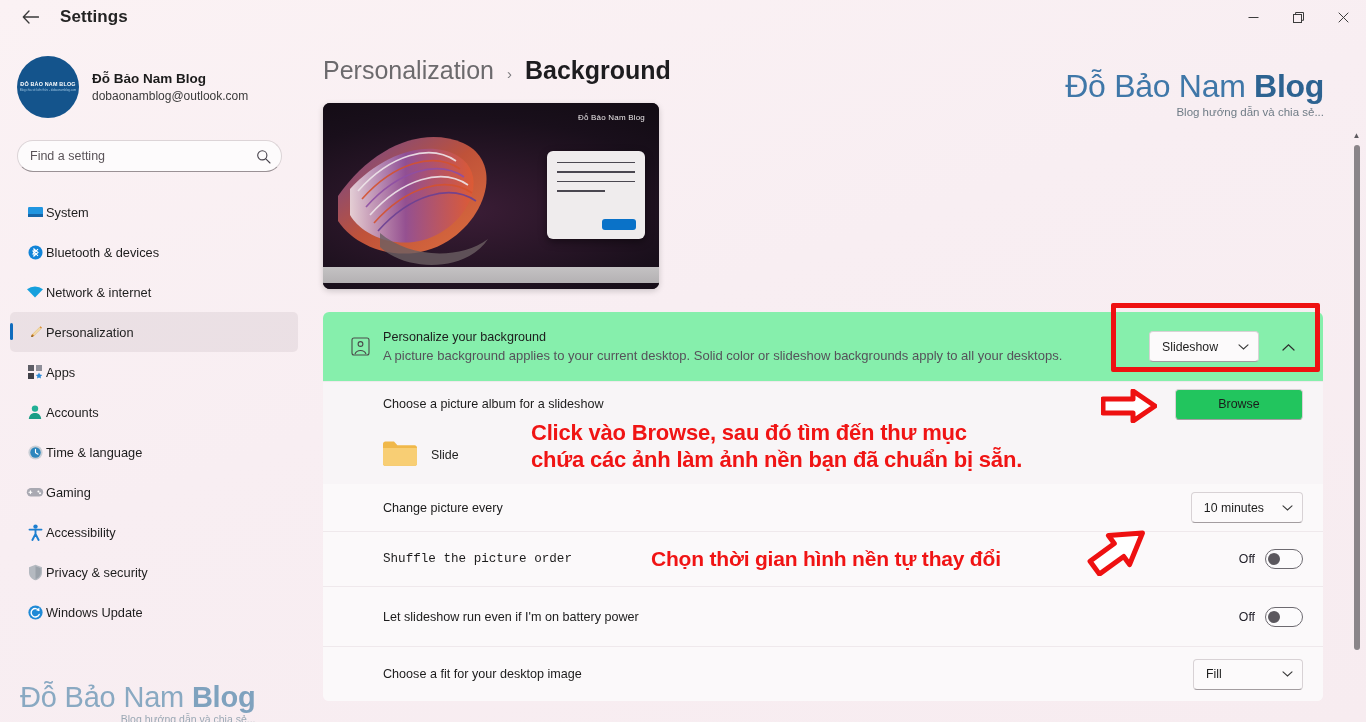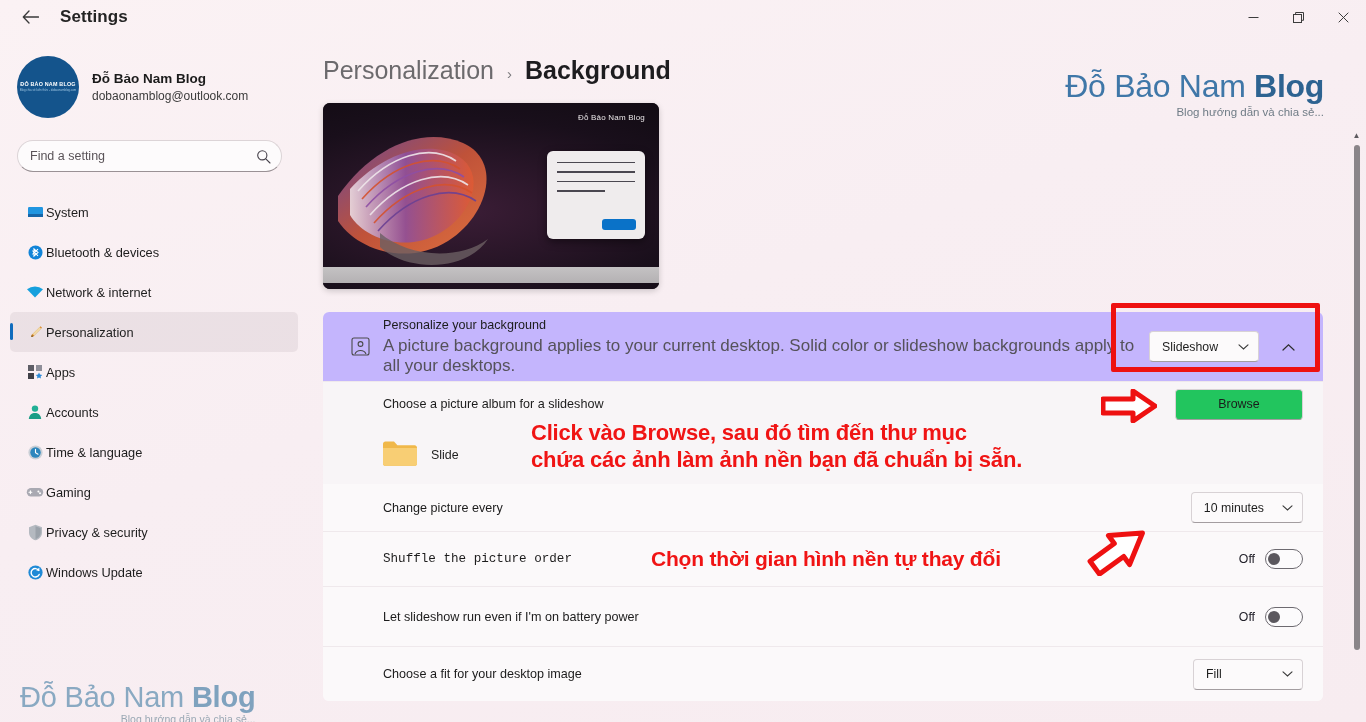--- a/index.html
+++ b/index.html
@@ -146,27 +146,27 @@
     border-radius: 6px; overflow: hidden;
     background: #fbf9fa;
   }
   .row {
     position: relative; background: #fbf9fa;
     border-bottom: 1px solid #efe9ec;
     display: flex; align-items: center;
     padding: 0 20px 0 20px;
   }
   .row:last-child { border-bottom: none; }
-  .row.expander { height: 70px; background: #c4b5fd; }
+  .row.expander { height: 70px; background: #86efac; }
   .row.sub { background: #f8f5f7; }
 
   .row-ico { width: 34px; flex: none; display: flex; align-items: center; justify-content: center; color: #4a4a4a; }
   .row-txt { flex: 1; display: flex; flex-direction: column; gap: 4px; padding-left: 6px; }
   .row-title { font-size: 12.6px; color: #1c1c1c; }
-  .row-desc { font-size: 17px; color: #55525a; }
+  .row-desc { font-size: 13px; color: #55525a; }
   .row-right { display: flex; align-items: center; gap: 14px; flex: none; }
 
   .combo {
     min-width: 110px; height: 31px; background: #fcfafb;
     border: 1px solid #d8d2d5; border-bottom-color: #a39da0;
     border-radius: 4px; display: flex; align-items: center;
     justify-content: space-between; padding: 0 9px 0 12px;
     font-size: 12.3px; color: #1d1d1d; gap: 18px;
   }
   .combo .chev { color: #3a3a3a; display: flex; }
@@ -365,20 +365,29 @@
           <svg width="18" height="14" viewBox="0 0 18 14">
             <rect x="0.8" y="3" width="16.4" height="8.4" rx="4.2" fill="#a9a9b2"></rect>
             <path d="M4.4 5.8 V8.6 M3 7.2 H5.8" stroke="#fff" stroke-width="1.1" stroke-linecap="round"></path>
             <circle cx="12.4" cy="6.4" r="1" fill="#fff"></circle>
               <circle cx="14" cy="8.2" r="1" fill="#fff"></circle>
           </svg>
         </span>
         <span class="nav-lbl">Gaming</span>
       </div>
 
+      <div class="navitem">
+        <span class="nav-ico">
+          <svg width="15" height="17" viewBox="0 0 15 17">
+            <circle cx="7.5" cy="2.6" r="2.2" fill="#1d7fd0"></circle>
+            <path d="M1.5 5.6 H13.5 M7.5 5.6 V10 M7.5 10 L4.4 16 M7.5 10 L10.6 16" stroke="#1d7fd0" stroke-width="1.9" stroke-linecap="round" fill="none"></path>
+          </svg>
+        </span>
+        <span class="nav-lbl">Accessibility</span>
+      </div>
 
       <div class="navitem">
         <span class="nav-ico">
           <svg width="15" height="17" viewBox="0 0 15 17">
             <path d="M7.5 0.8 L14 3.2 V8.4 C14 12.4 11 15.2 7.5 16.3 C4 15.2 1 12.4 1 8.4 V3.2 Z" fill="#b4b9c0"></path>
             <path d="M7.5 2.2 L12.7 4.2 V8.4 C12.7 11.6 10.3 14 7.5 15 Z" fill="#9ba2aa"></path>
           </svg>
         </span>
         <span class="nav-lbl">Privacy &amp; security</span>
       </div>

